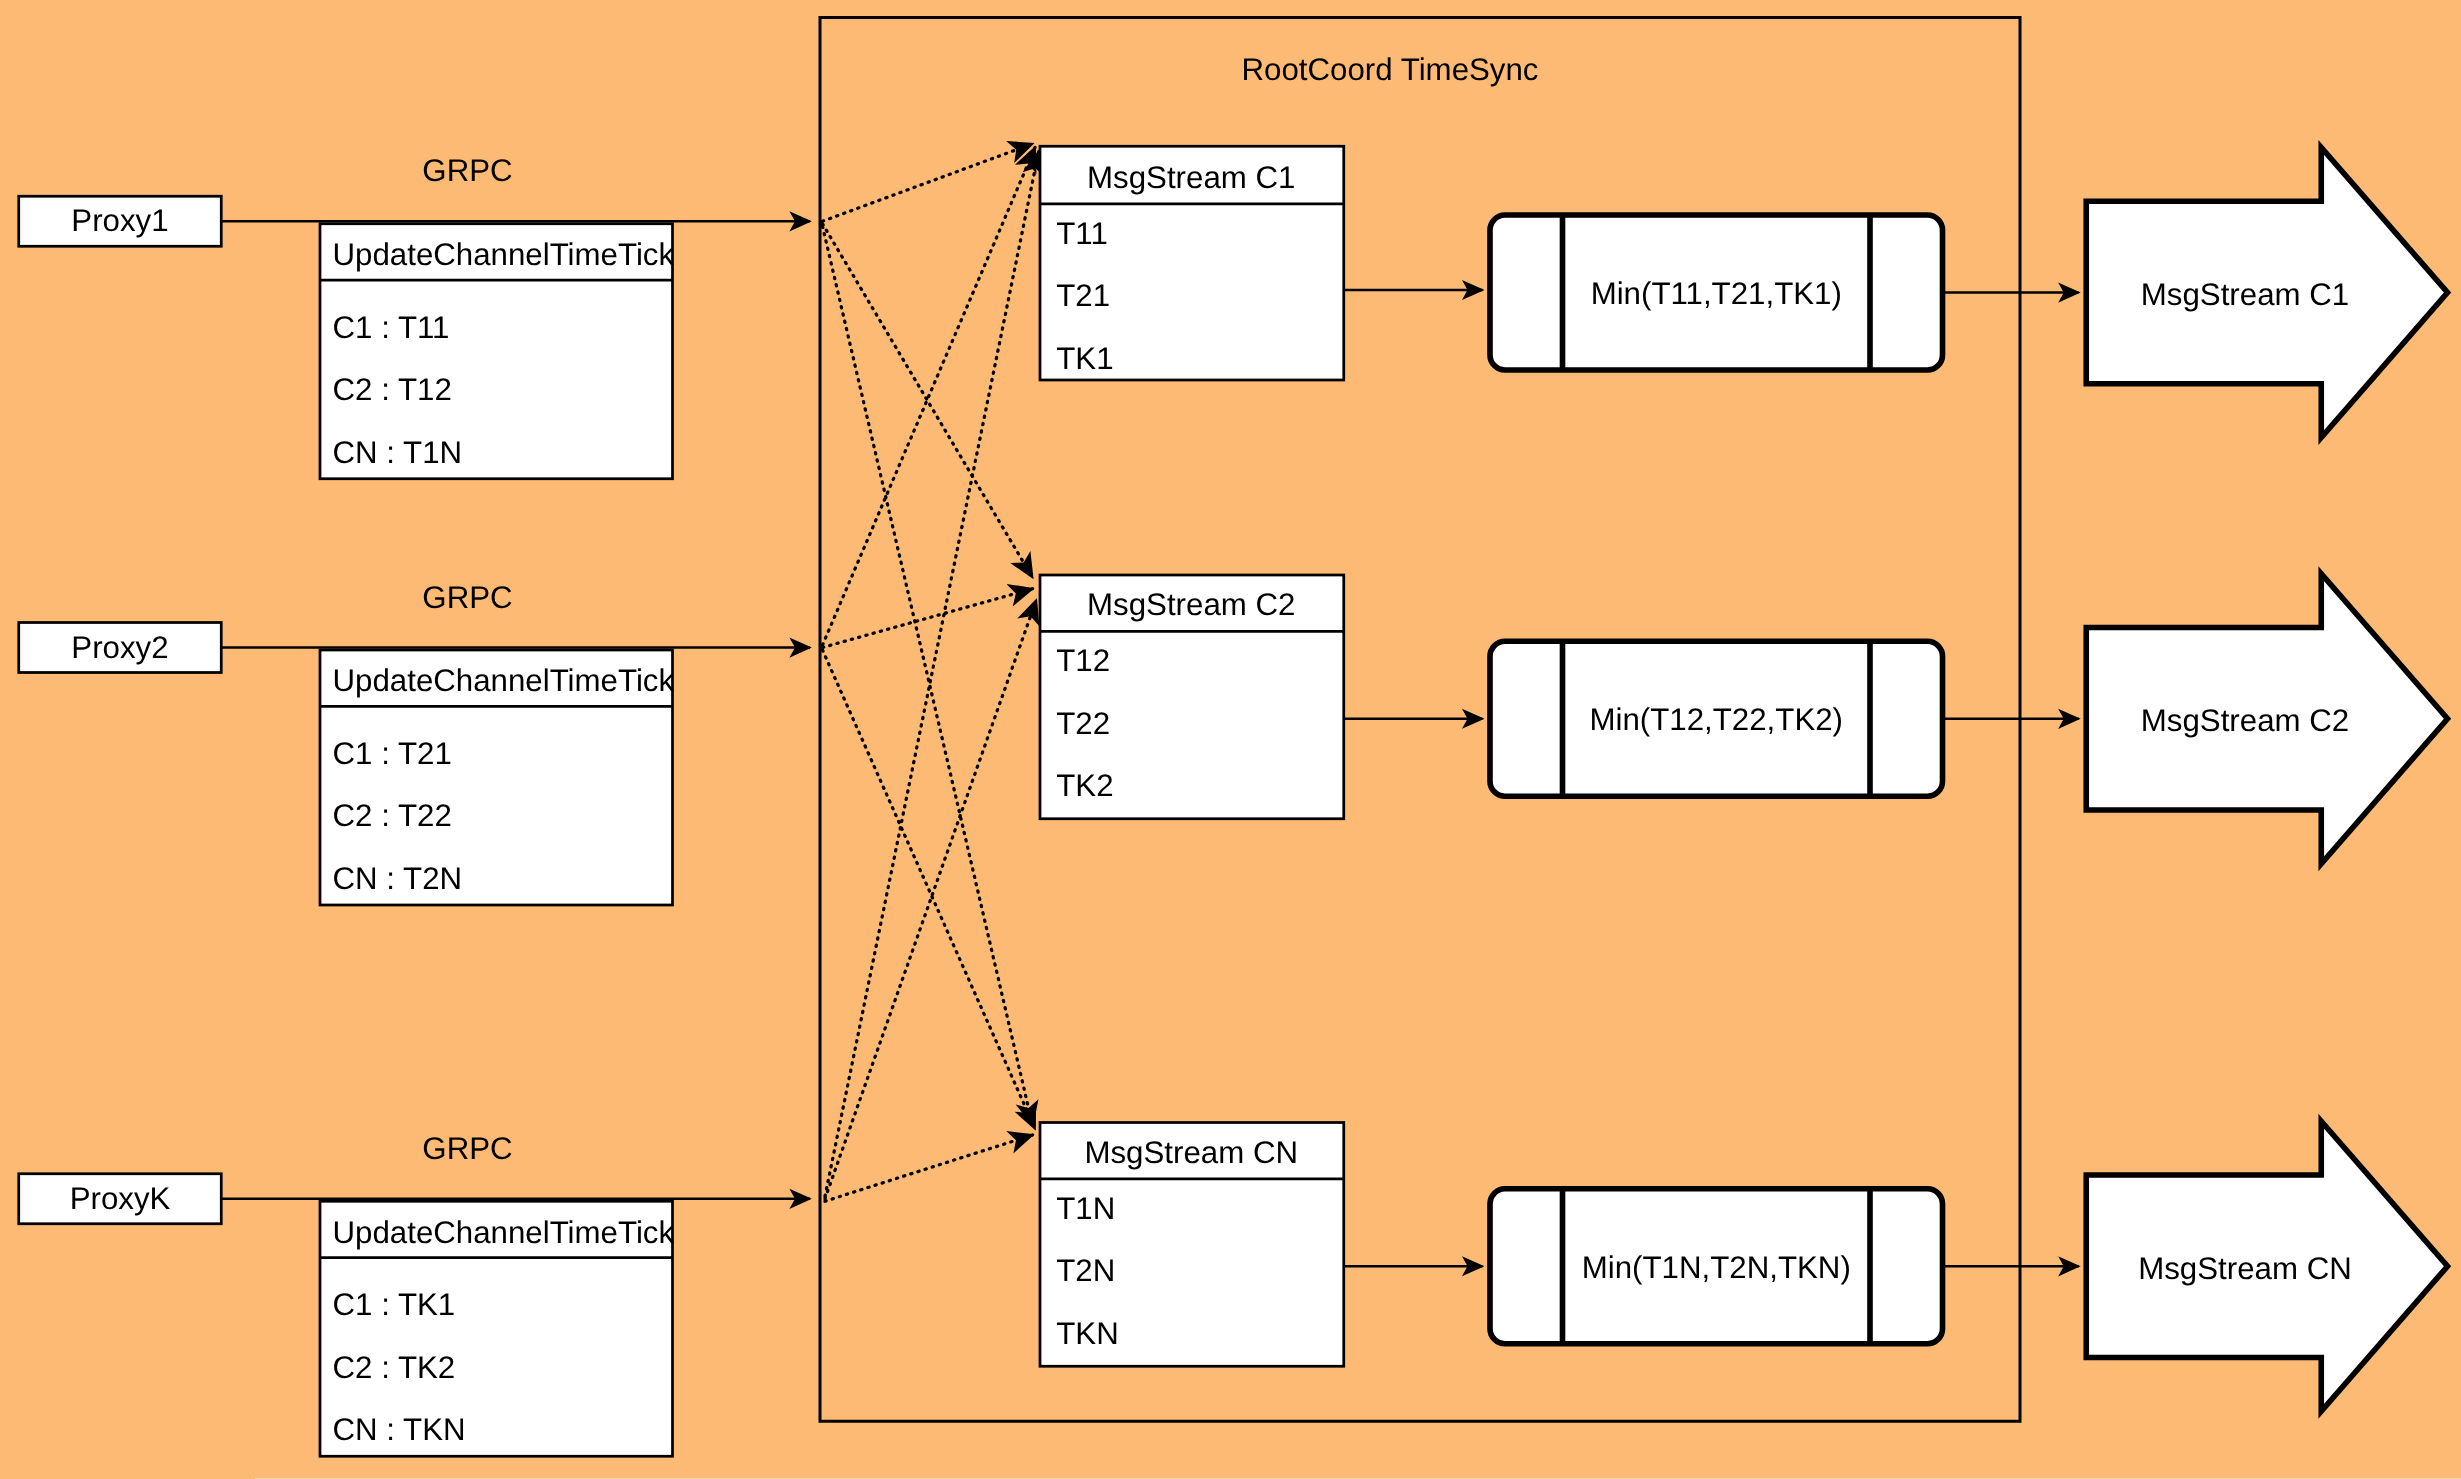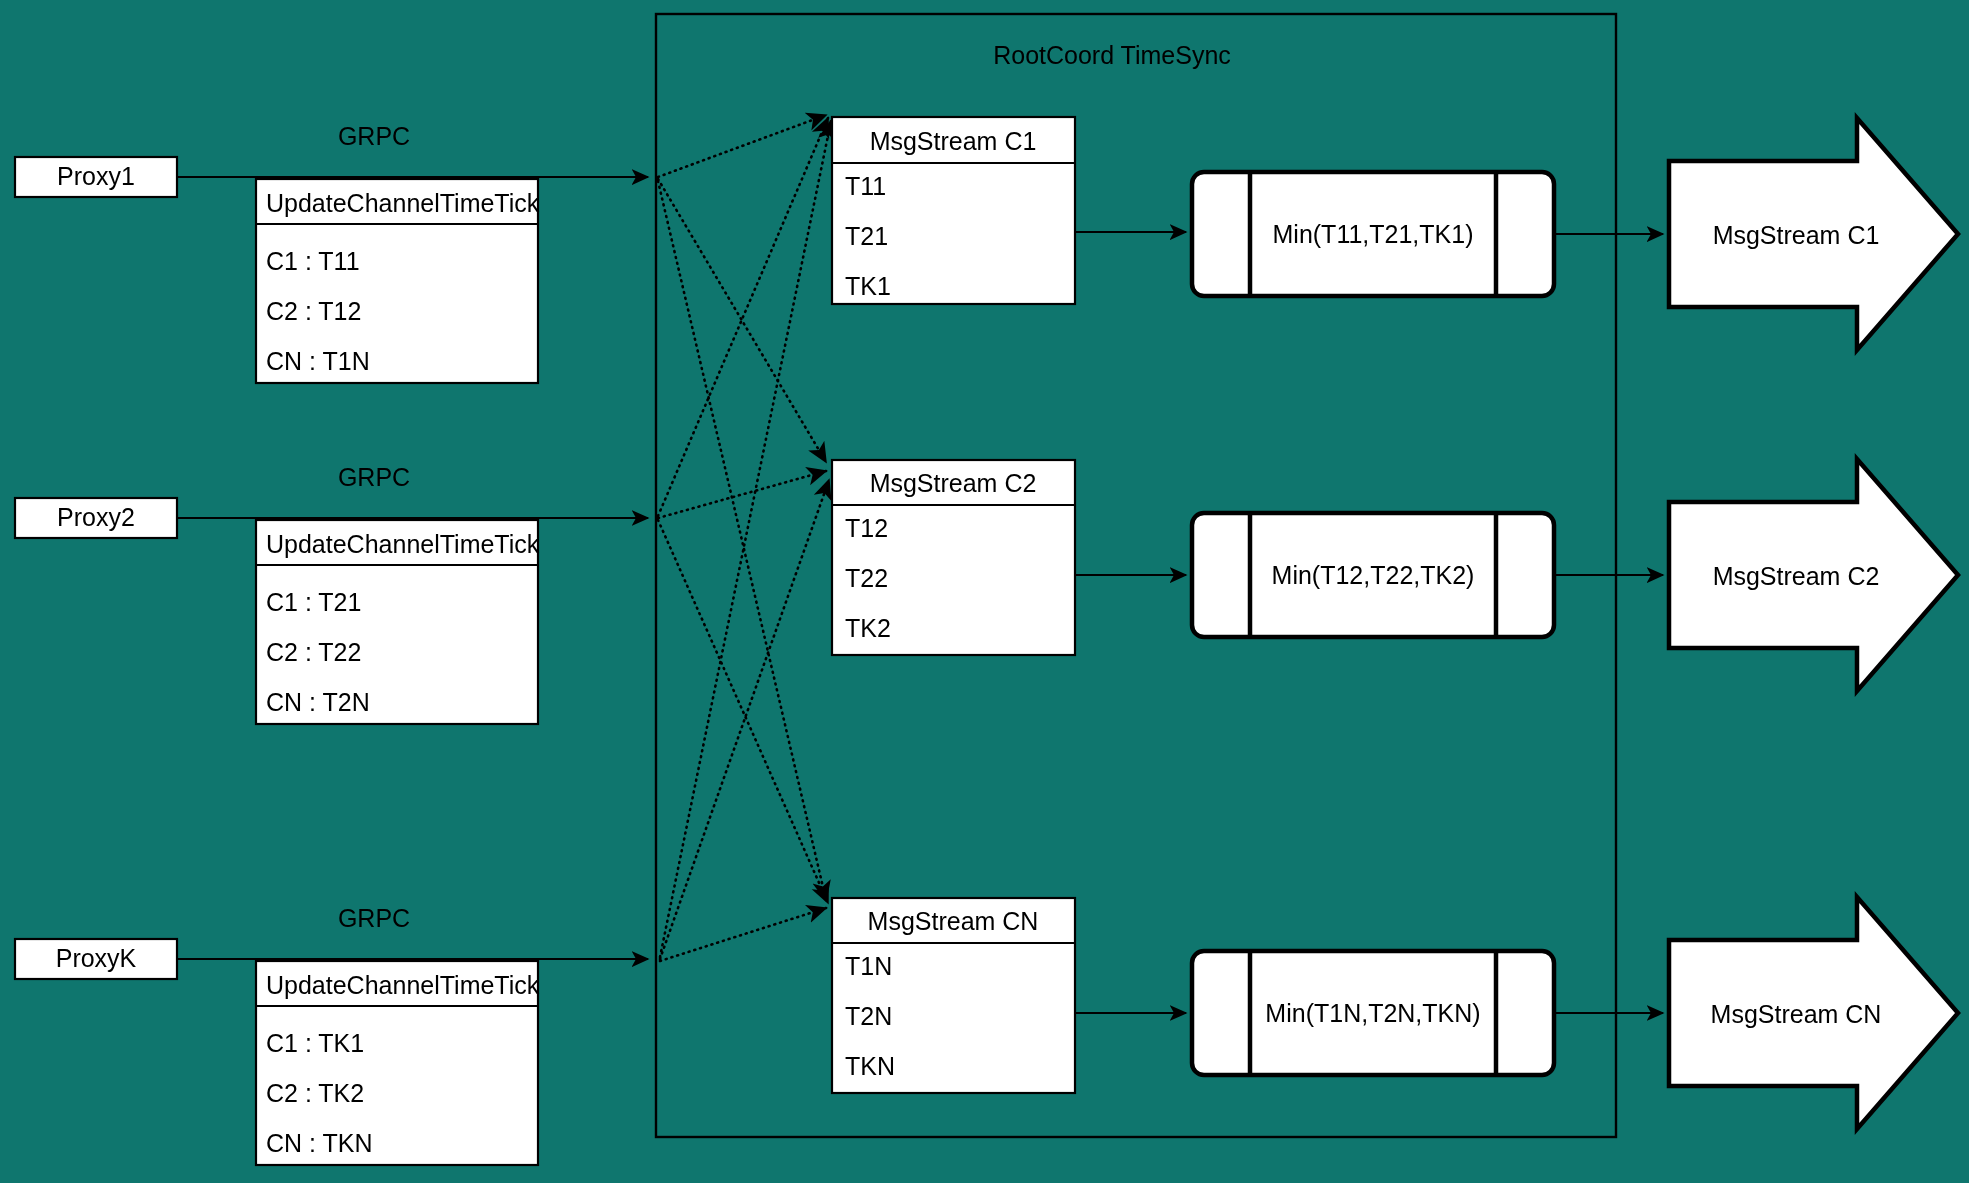--- a/index.html
+++ b/index.html
@@ -10,21 +10,21 @@
   body {
     width: 1969px;
     height: 1183px;
     overflow: hidden;
     font-family: "Liberation Sans", sans-serif;
   }
   #diagram-root {
     position: relative;
     width: 1969px;
     height: 1183px;
-    background: #0f766e;
+    background: #fdba74;
   }
   svg.diagram {
     display: block;
     width: 1969px;
     height: 1183px;
   }
   .shape-stroke {
     fill: #ffffff;
     stroke: #000000;
     stroke-width: 2.2;

